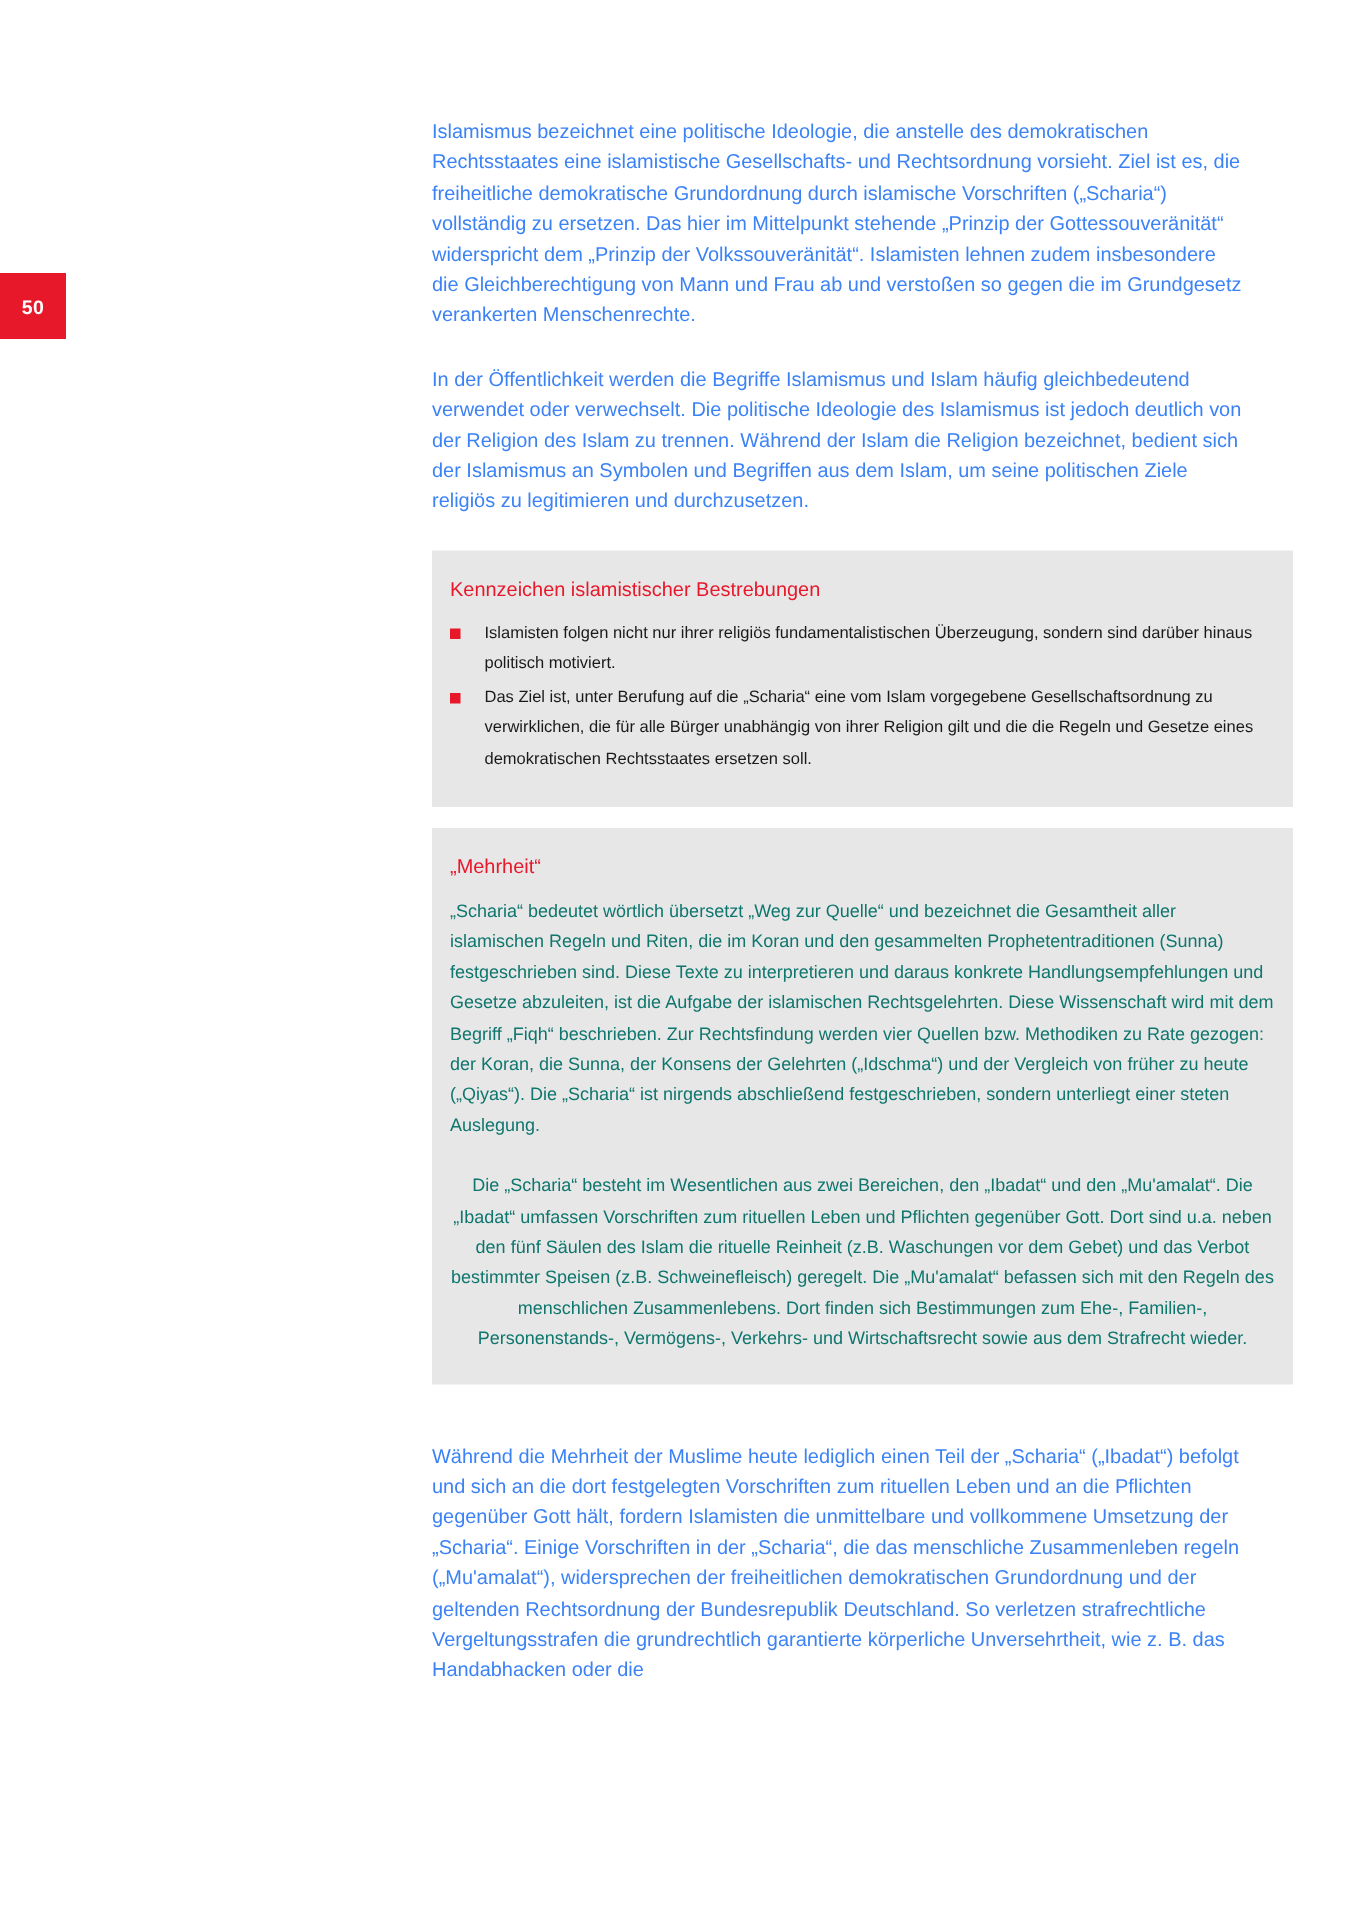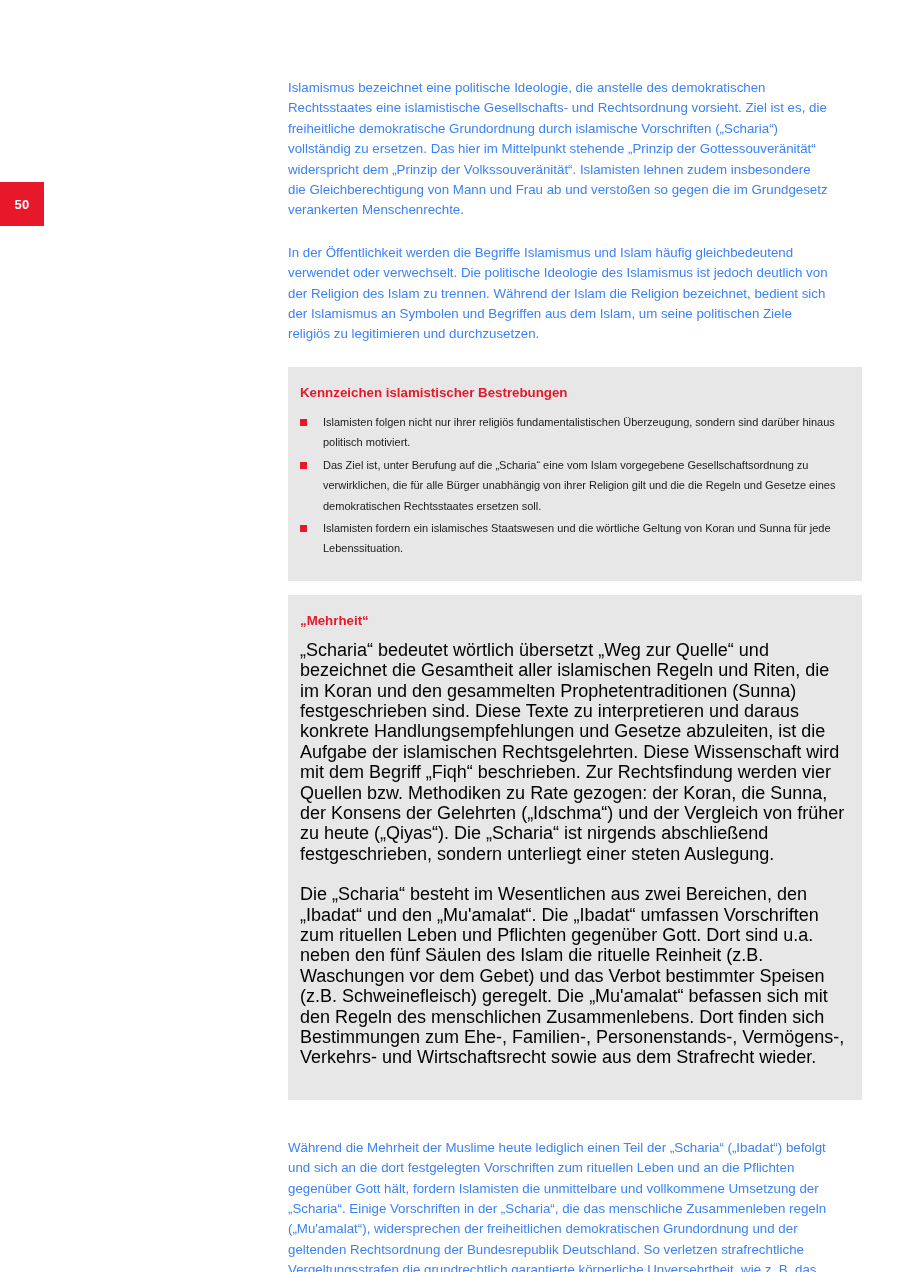--- a/index.html
+++ b/index.html
@@ -74,21 +74,21 @@
   }
   .info-box.wide {
     width: 550px;
     padding-left: 12px;
     padding-right: 12px;
   }
 
   .box-title {
     margin: 0 0 12px 0;
     font-size: 13.3px;
-    font-weight: bold;
+    font-weight: normal;
     color: #e8182b;
   }
 
   ul.bullet-list {
     list-style: none;
     margin: 0;
     padding: 0;
   }
   ul.bullet-list li {
     position: relative;
@@ -102,25 +102,25 @@
     left: 0;
     top: 7px;
     width: 7px;
     height: 7px;
     background: #e8182b;
     display: block;
   }
 
   .box-para {
     margin: 0 0 20px 0;
-    font-size: 18px;
+    font-size: 12px;
     line-height: 20.4px;
-    color: #000000;
+    color: #0f766e;
   }
-  .box-para.last { margin-bottom: 12px; }
+  .box-para.last { margin-bottom: 0; text-align: center; }
 
   .spacer-after-boxes { height: 24px; }
 </style>
 </head>
 <body>
 
 <div class="page">
 
   <div class="page-number-tab">
     <span>50</span>
@@ -137,24 +137,20 @@
       <div class="box-title">Kennzeichen islamistischer Bestrebungen</div>
       <ul class="bullet-list">
         <li>
           <span class="sq-bullet"></span>
           <span>Islamisten folgen nicht nur ihrer religiös fundamentalistischen Überzeugung, sondern sind darüber hinaus politisch motiviert.</span>
         </li>
         <li>
           <span class="sq-bullet"></span>
           <span>Das Ziel ist, unter Berufung auf die „Scharia“ eine vom Islam vorgegebene Gesellschaftsordnung zu verwirklichen, die für alle Bürger unabhängig von ihrer Religion gilt und die die Regeln und Gesetze eines demokratischen Rechtsstaates ersetzen soll.</span>
         </li>
-        <li>
-          <span class="sq-bullet"></span>
-          <span>Islamisten fordern ein islamisches Staatswesen und die wörtliche Geltung von Koran und Sunna für jede Lebenssituation.</span>
-        </li>
       </ul>
     </div>
 
     <div class="info-box wide">
       <div class="box-title">„Mehrheit“</div>
       <p class="box-para">„Scharia“ bedeutet wörtlich übersetzt „Weg zur Quelle“ und bezeichnet die Gesamtheit aller islamischen Regeln und Riten, die im Koran und den gesammelten Prophetentraditionen (Sunna) festgeschrieben sind. Diese Texte zu interpretieren und daraus konkrete Handlungsempfehlungen und Gesetze abzuleiten, ist die Aufgabe der islamischen Rechtsgelehrten. Diese Wissenschaft wird mit dem Begriff „Fiqh“ beschrieben. Zur Rechtsfindung werden vier Quellen bzw. Methodiken zu Rate gezogen: der Koran, die Sunna, der Konsens der Gelehrten („Idschma“) und der Vergleich von früher zu heute („Qiyas“). Die „Scharia“ ist nirgends abschließend festgeschrieben, sondern unterliegt einer steten Auslegung.</p>
       <p class="box-para last">Die „Scharia“ besteht im Wesentlichen aus zwei Bereichen, den „Ibadat“ und den „Mu'amalat“. Die „Ibadat“ umfassen Vorschriften zum rituellen Leben und Pflichten gegenüber Gott. Dort sind u.a. neben den fünf Säulen des Islam die rituelle Reinheit (z.B. Waschungen vor dem Gebet) und das Verbot bestimmter Speisen (z.B. Schweinefleisch) geregelt. Die „Mu'amalat“ befassen sich mit den Regeln des menschlichen Zusammenlebens. Dort finden sich Bestimmungen zum Ehe-, Familien-, Personenstands-, Vermögens-, Verkehrs- und Wirtschaftsrecht sowie aus dem Strafrecht wieder.</p>
     </div>
 
     <div class="spacer-after-boxes"></div>

